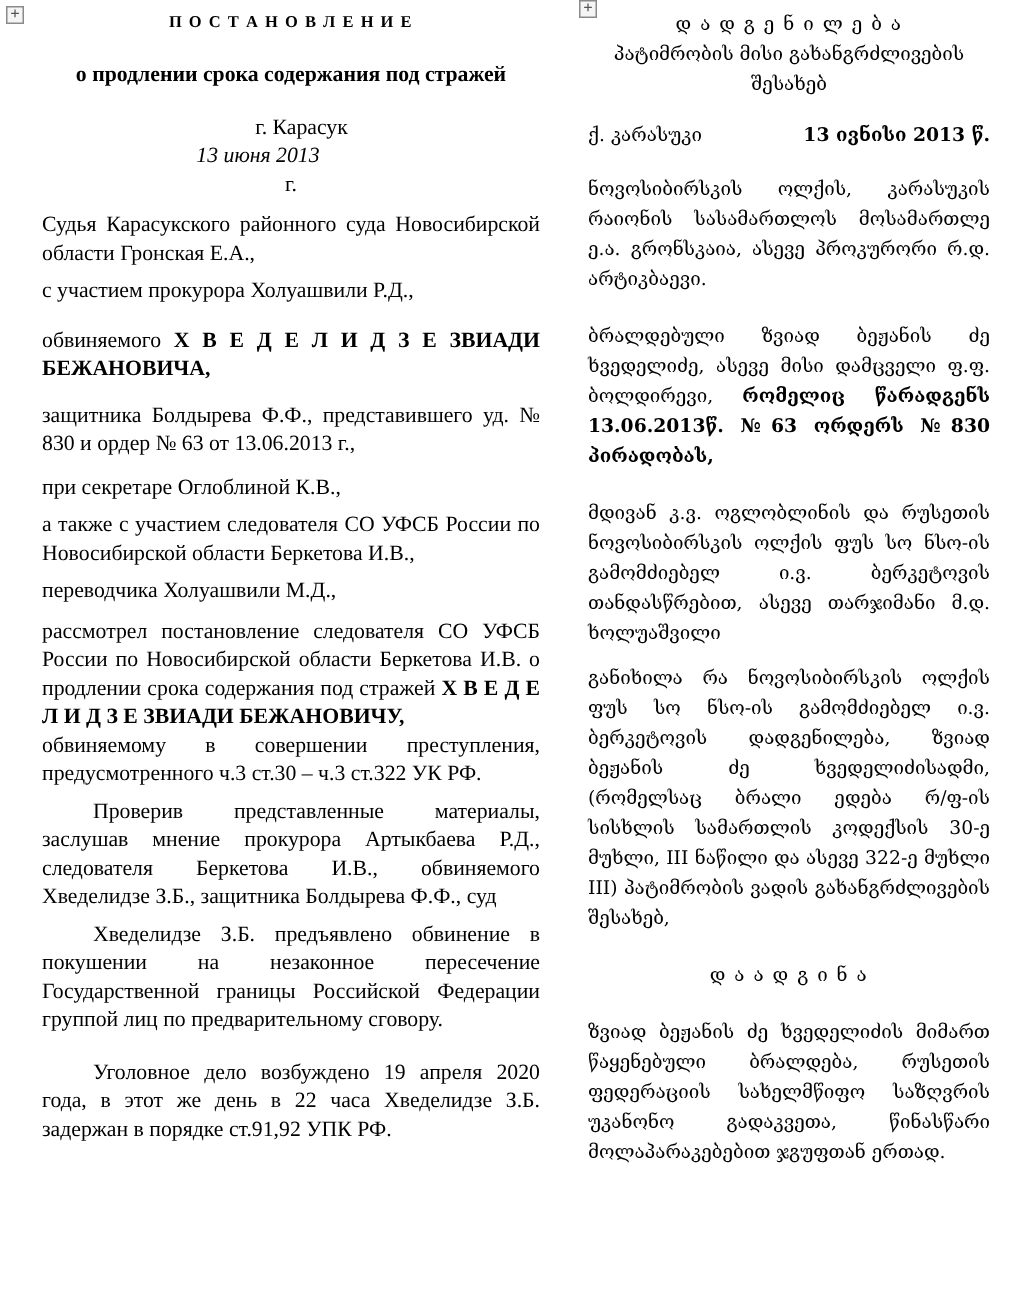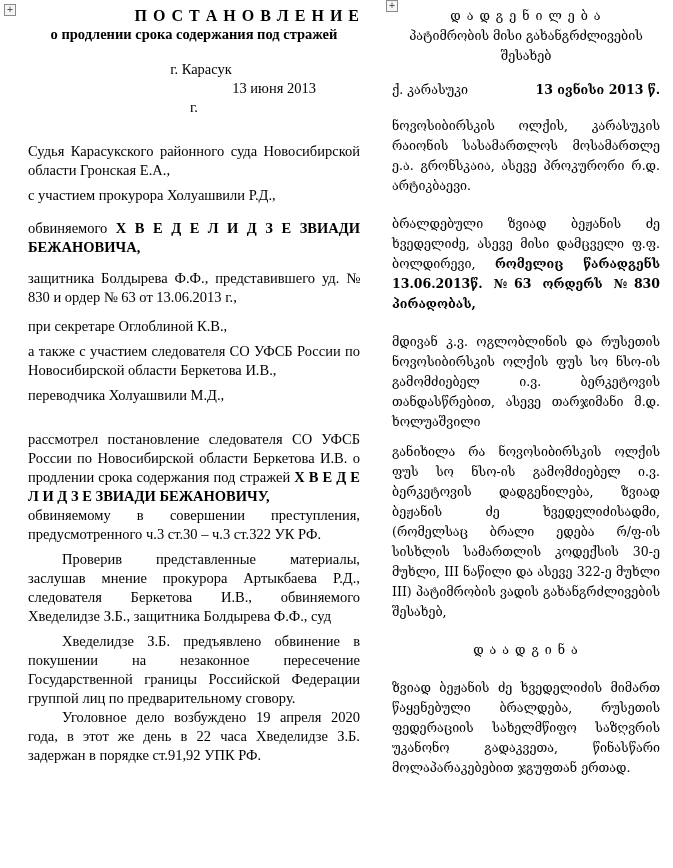--- a/index.html
+++ b/index.html
@@ -24,27 +24,27 @@
   .col-ru { width:332px; font-size:14.5px; line-height:19px; }
   .col-ka { width:268px; margin-left:32px; font-size:12.5px; line-height:20px;
             font-family:"DejaVu Serif","DejaVu Sans",serif; }
 
   p { text-align:justify; }
   .center { text-align:center; }
   .bold { font-weight:bold; }
   .indent { text-indent:34px; }
   .indent-sm { text-indent:16px; }
 
-  .ru-title { font-size:16px; letter-spacing:1px;text-align:right; }
+  .ru-title { font-size:11px; letter-spacing:1px; }
   .ru-city { padding-left:14px; text-align:center; }
-  .ru-date { text-align:right; padding-right:44px; }
+  .ru-date { text-align:center; padding-right:44px;font-style:italic; }
 
-  .mt4  { margin-top:0; }
+  .mt4  { margin-top:16px; }
   .mt6  { margin-top:6px; }
-  .mt8  { margin-top:25px; }
+  .mt8  { margin-top:8px; }
   .mt10 { margin-top:10px; }
   .mt12 { margin-top:12px; }
   .mt14 { margin-top:14px; }
   .mt16 { margin-top:16px; }
   .mt18 { margin-top:18px; }
 
   .ka-row { display:flex; justify-content:space-between; }
   .ka-heading { letter-spacing:1px; }
 </style>
 </head>

